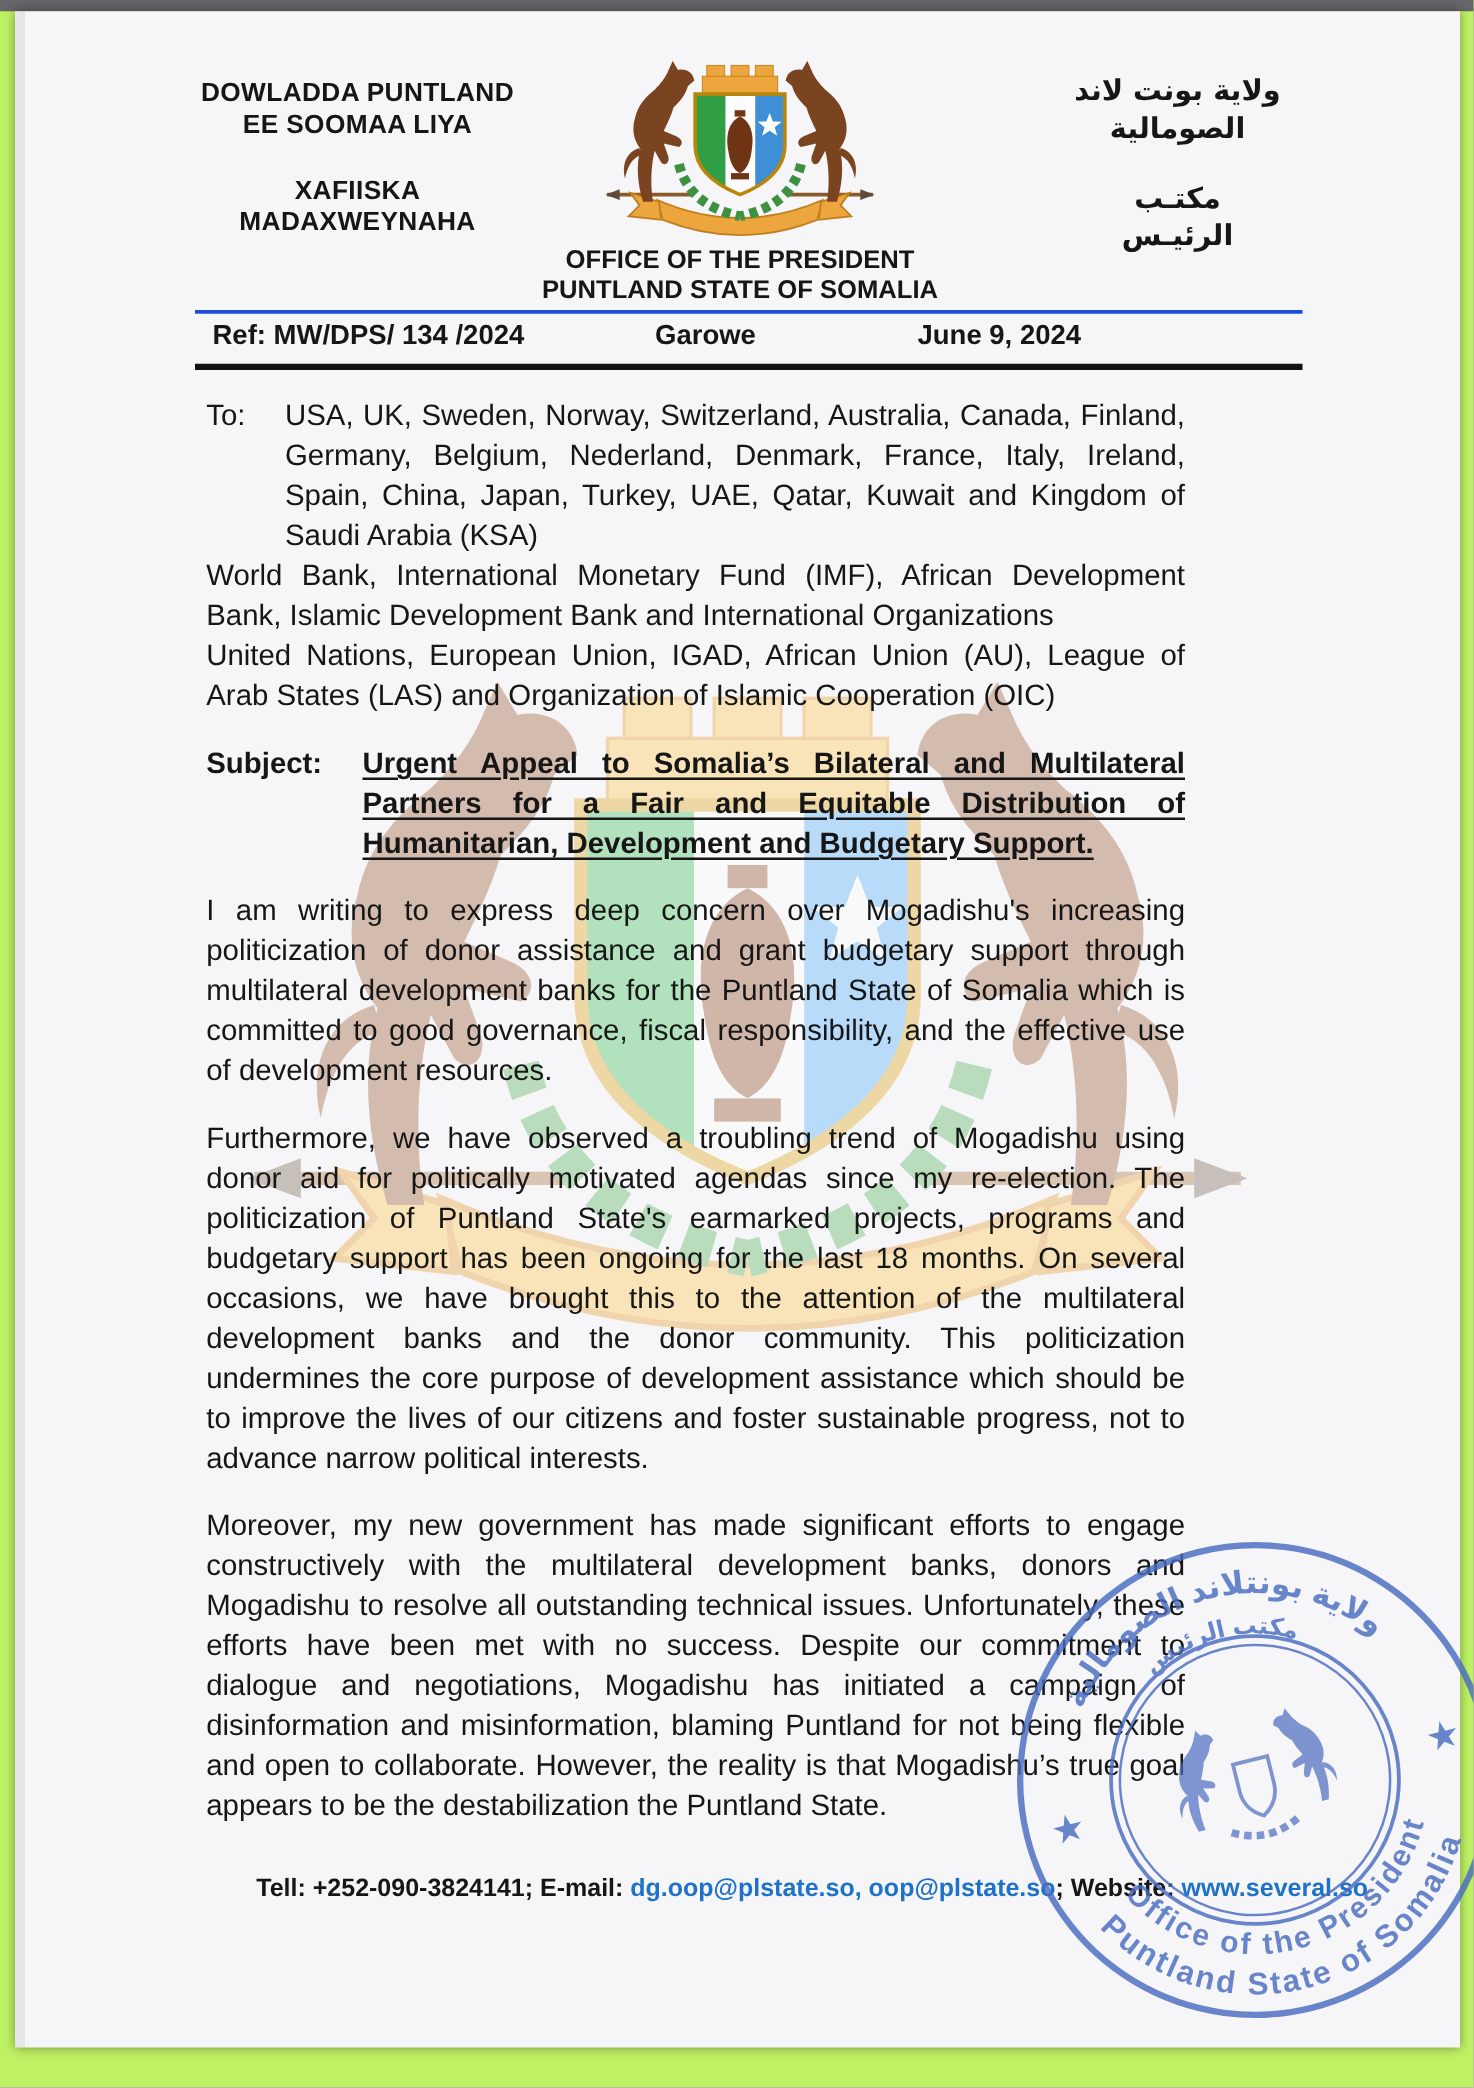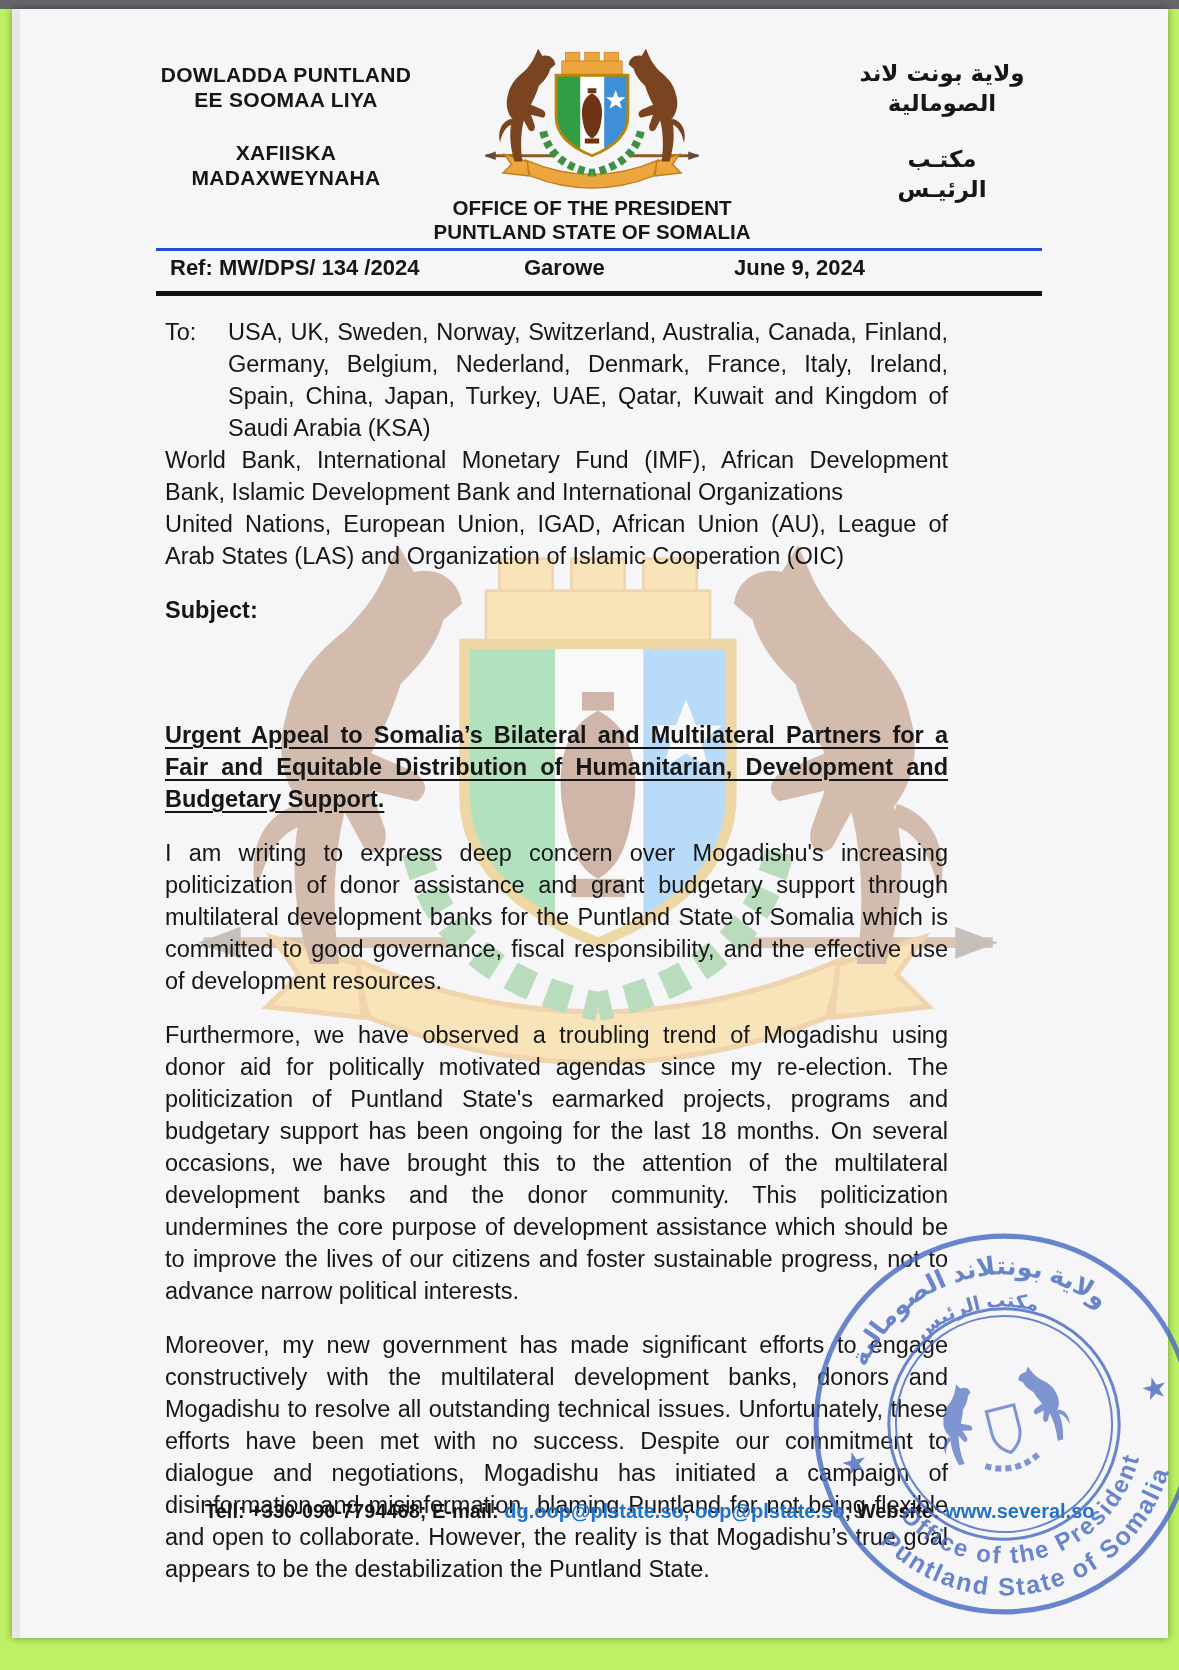--- a/index.html
+++ b/index.html
@@ -33,21 +33,21 @@
   .watermark{position:absolute;left:198px;top:542px;width:800px;height:588px;z-index:2;
              opacity:.34;filter:brightness(1.18) saturate(1.05);}
 
   
   .content{position:absolute;left:165px;top:316px;width:783px;z-index:3;
            font-size:23.5px;line-height:32px;}
   .content p{margin:0;text-align:justify;}
   .row{display:flex;}
   .row .lab{flex:0 0 63px;}
   .grp{margin-left:63px;margin-top:21px;}
-  .subj-row{display:flex;margin-top:22px;font-weight:bold;flex-direction:column;}
+  .subj-row{display:flex;margin-top:22px;font-weight:bold;}
   .subj-row .lab{flex:0 0 125px;}
   .subj-row p{text-decoration:underline;text-decoration-thickness:2px;text-underline-offset:4px;}
   .para{margin-top:22px !important;}
 
   
   .footer{position:absolute;left:205px;top:1500px;width:900px;z-index:3;
           font-size:20px;font-weight:bold;white-space:nowrap;}
   .footer a{color:#1e72c8;cursor:pointer;}
 
   
@@ -151,21 +151,21 @@
       <span class="lab">Subject:</span>
       <p>Urgent Appeal to Somalia’s Bilateral and Multilateral Partners for a Fair and Equitable Distribution of Humanitarian, Development and Budgetary Support.</p>
     </div>
 
     <p class="para">I am writing to express deep concern over Mogadishu's increasing politicization of donor assistance and grant budgetary support through multilateral development banks for the Puntland State of Somalia which is committed to good governance, fiscal responsibility, and the effective use of development resources.</p>
     <p class="para">Furthermore, we have observed a troubling trend of Mogadishu using donor aid for politically motivated agendas since my re-election. The politicization of Puntland State's earmarked projects, programs and budgetary support has been ongoing for the last 18 months. On several occasions, we have brought this to the attention of the multilateral development banks and the donor community. This politicization undermines the core purpose of development assistance which should be to improve the lives of our citizens and foster sustainable progress, not to advance narrow political interests.</p>
     <p class="para">Moreover, my new government has made significant efforts to engage constructively with the multilateral development banks, donors and Mogadishu to resolve all outstanding technical issues. Unfortunately, these efforts have been met with no success. Despite our commitment to dialogue and negotiations, Mogadishu has initiated a campaign of disinformation and misinformation, blaming Puntland for not being flexible and open to collaborate. However, the reality is that Mogadishu’s true goal appears to be the destabilization the Puntland State.</p>
   </div>
 
   <div class="footer">
-    <span>Tell: +330-090-7794468; E-mail:</span>
+    <span>Tell: +252-090-3824141; E-mail:</span>
     <a>dg.oop@plstate.so,</a>
     <a>oop@plstate.so</a><span>;</span>
     <span>Website:</span>
     <a>www.several.so</a>
   </div>
 
   <svg class="stamp" viewBox="0 0 400 400">
     <defs>
       <path id="arcTopOuter" d="M 52,200 A 148,148 0 0 1 348,200" fill="none"></path>
       <path id="arcTopInner" d="M 84,200 A 116,116 0 0 1 316,200" fill="none"></path>

